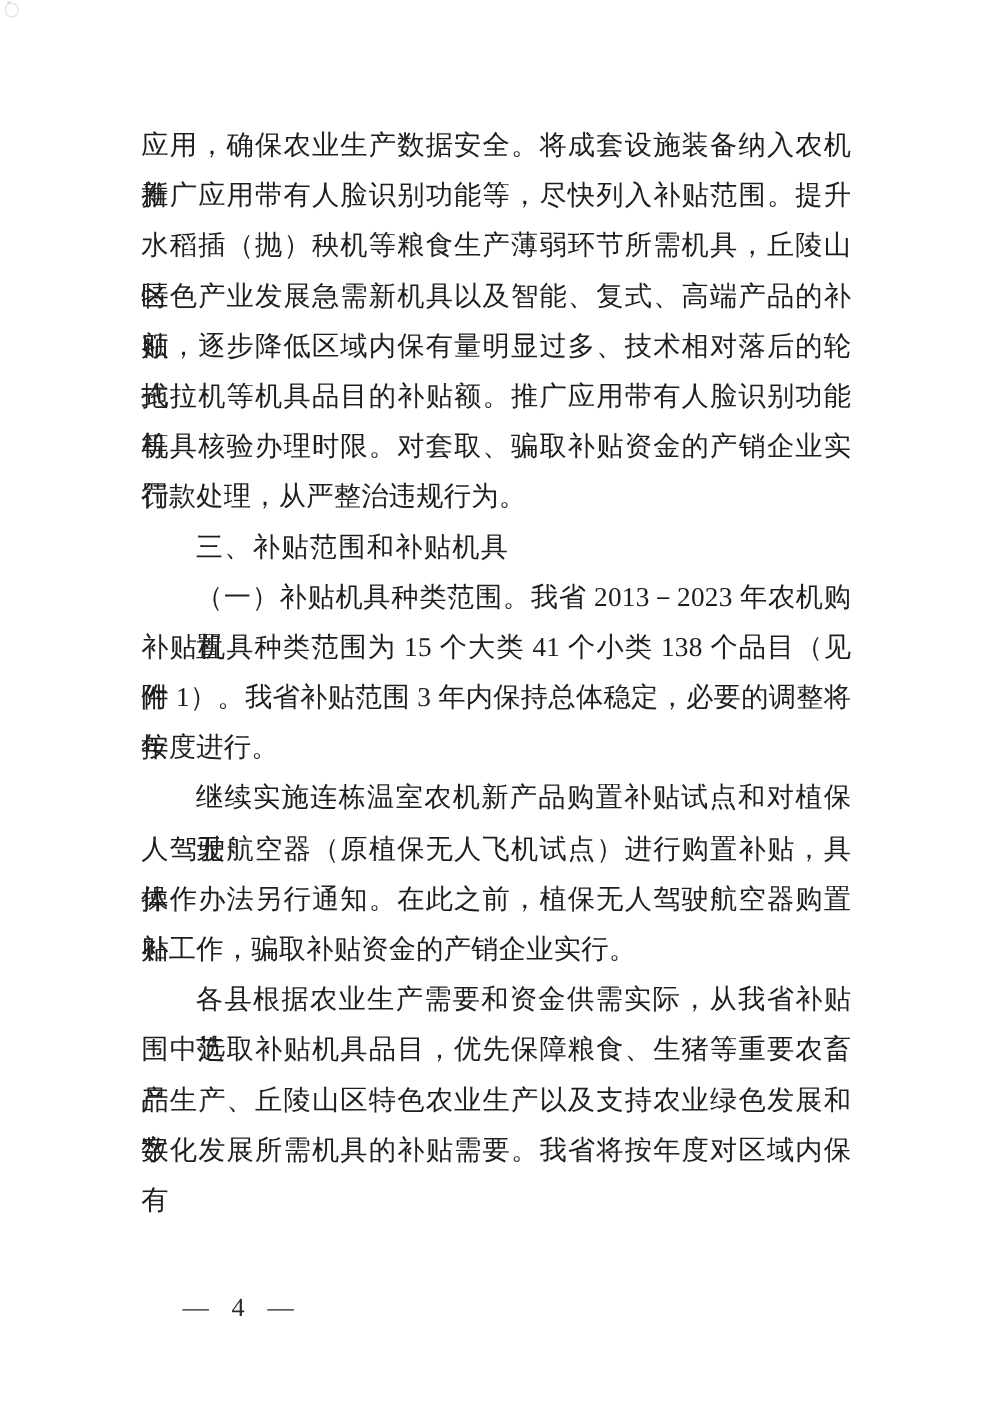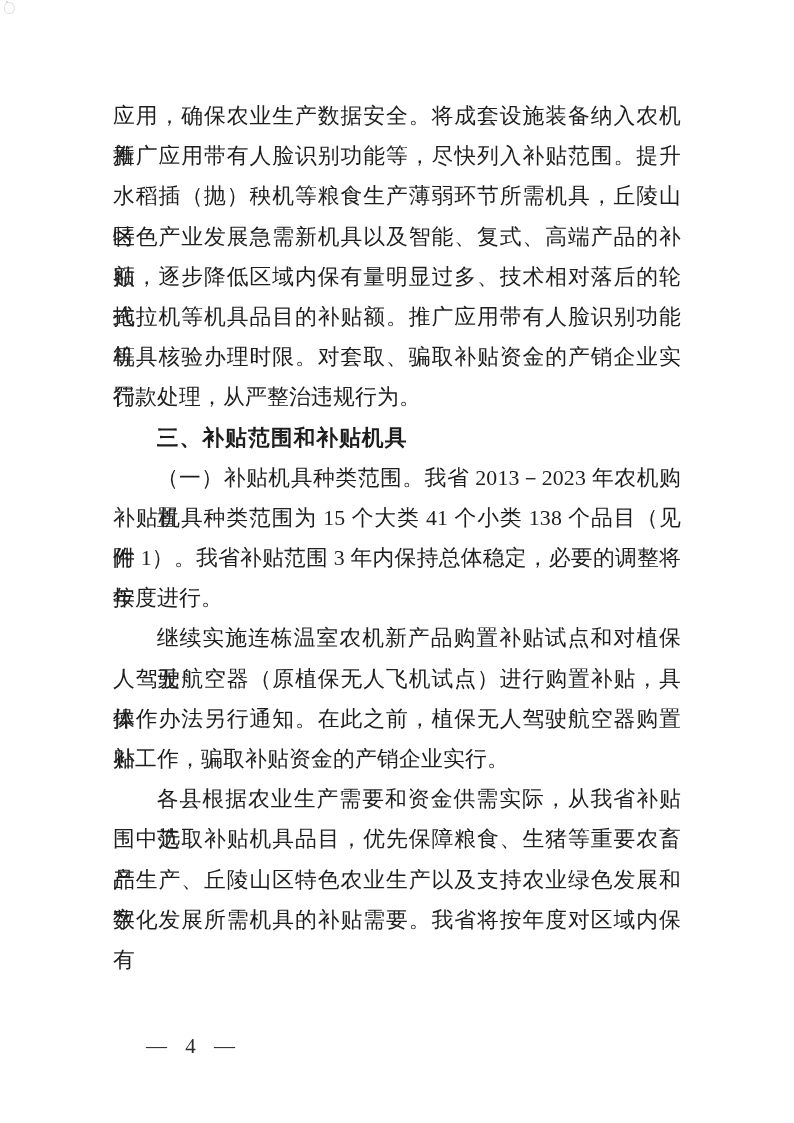--- a/index.html
+++ b/index.html
@@ -32,21 +32,21 @@
   .line.j {
     text-align: justify;
     text-align-last: justify;
     text-justify: inter-character;
   }
   
   .line.ind {
     padding-left: 43.7px;
   }
   .line.head {
-    font-weight: 700;
+    font-weight: 400;
     font-family: "Liberation Sans", "DejaVu Sans", sans-serif;
     letter-spacing: 1px;
   }
   .page-num {
     position: absolute;
     left: 146px;
     top: 1032px;
     font-size: 21px;
     line-height: 28px;
     color: #2a2a2a;

